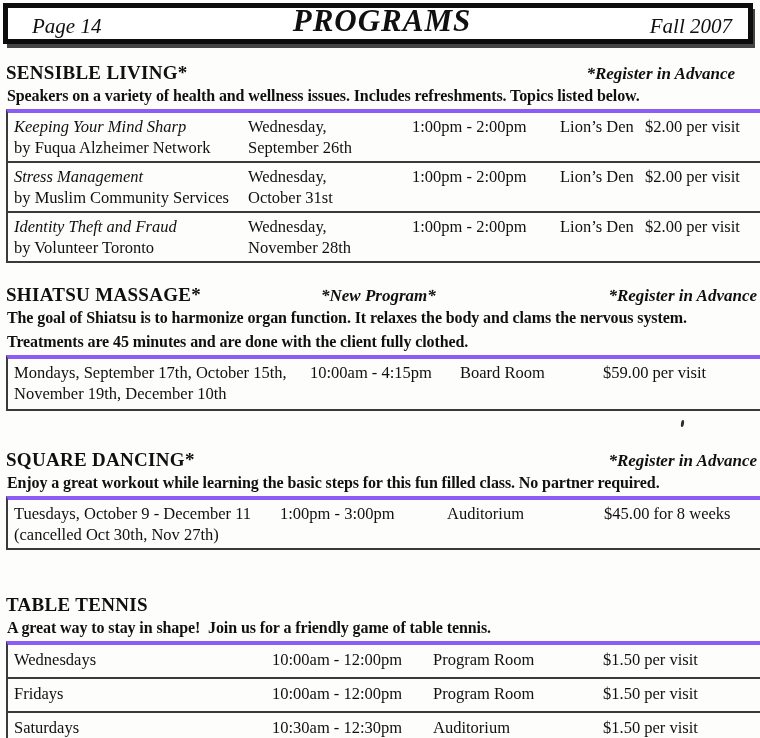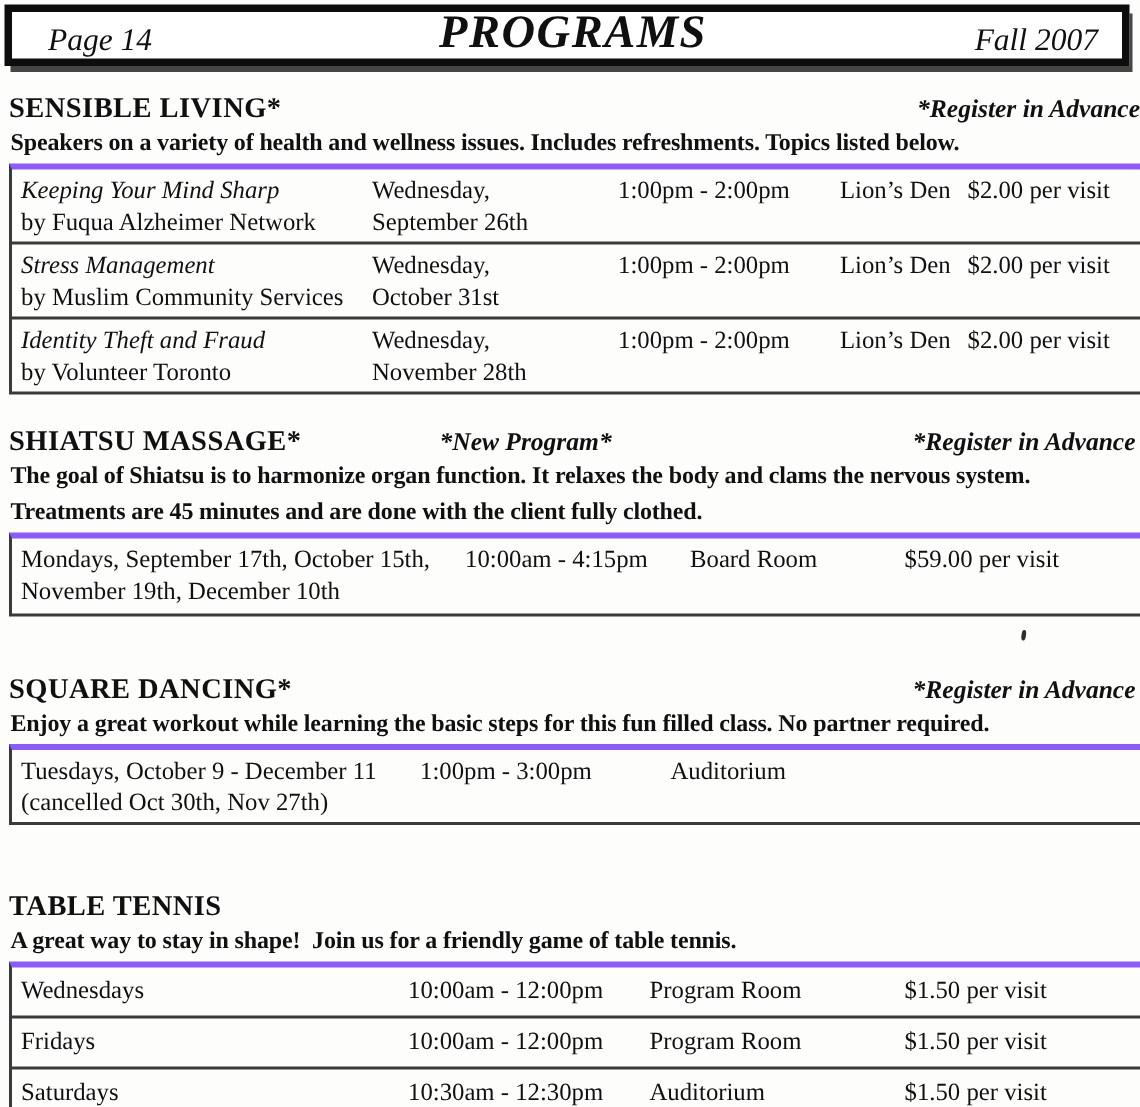--- a/index.html
+++ b/index.html
@@ -17,27 +17,27 @@
     display:flex; align-items:flex-end;
   }
   .header-page  { font-style:italic; font-size:21px; margin-left:24px; width:160px; }
   .header-title { flex:1; text-align:center; font-weight:bold; font-style:italic;
                   font-size:31px; letter-spacing:1px; }
   .header-issue { font-style:italic; font-size:21px; margin-right:16px; width:160px; text-align:right; }
 
   
   .section { position:absolute; left:6px; right:0; }
   .sec-head { display:flex; align-items:baseline; height:22px; }
-  .sec-head-grid { display:grid; grid-template-columns:287px 1fr auto; align-items:baseline; height:22px; }
+  .sec-head-grid { display:grid; grid-template-columns:287px 1fr auto; align-items:baseline; height:22px;gap:28px; }
   .sec-title    { font-weight:bold; font-size:19px; letter-spacing:.3px; white-space:nowrap; }
   .sec-register { font-weight:bold; font-style:italic; font-size:17px; margin-left:auto; white-space:nowrap; }
   .sec-badge    { font-weight:bold; font-style:italic; font-size:17px; white-space:nowrap; }
   .sec-desc { font-size:16px; letter-spacing:-.1px; white-space:pre; margin-top:3px; padding-left:1px;font-weight:bold; }
 
-  .pad-r-lg { }
+  .pad-r-lg { padding-right:25px; }
   .pad-r-sm { padding-right:3px;  }
 
   
   .tbl { border-top:4px solid #8b5cf6; border-left:2px solid #3a3a3a; margin-top:4px; }
   .row { display:grid; border-bottom:2px solid #3a3a3a;
          padding:3px 0 3px 6px; font-size:16.5px; line-height:21px; align-items:start; }
   .g1 { grid-template-columns:234px 164px 148px 85px 1fr; min-height:42px; }
   .g2 { grid-template-columns:296px 150px 143px 1fr;      min-height:44px; }
   .g3 { grid-template-columns:266px 167px 157px 1fr;      min-height:42px; }
   .g4 { grid-template-columns:258px 161px 170px 1fr;      min-height:24px; padding-top:4px; padding-bottom:4px; }
@@ -137,20 +137,21 @@
     </div>
     <div class="sec-desc">Enjoy a great workout while learning the basic steps for this fun filled class. No partner required.</div>
     <div class="tbl">
       <div class="row g3">
         <div class="cell">
           <div>Tuesdays, October 9 - December 11</div>
           <div>(cancelled Oct 30th, Nov 27th)</div>
         </div>
         <div class="cell">1:00pm - 3:00pm</div>
         <div class="cell">Auditorium</div>
+        <div class="cell">$45.00 for 8 weeks</div>
       </div>
     </div>
   </div>
 
   <div class="section" style="top:594px;">
     <div class="sec-head">
       <span class="sec-title">TABLE TENNIS</span>
     </div>
     <div class="sec-desc">A great way to stay in shape!  Join us for a friendly game of table tennis.</div>
     <div class="tbl">

